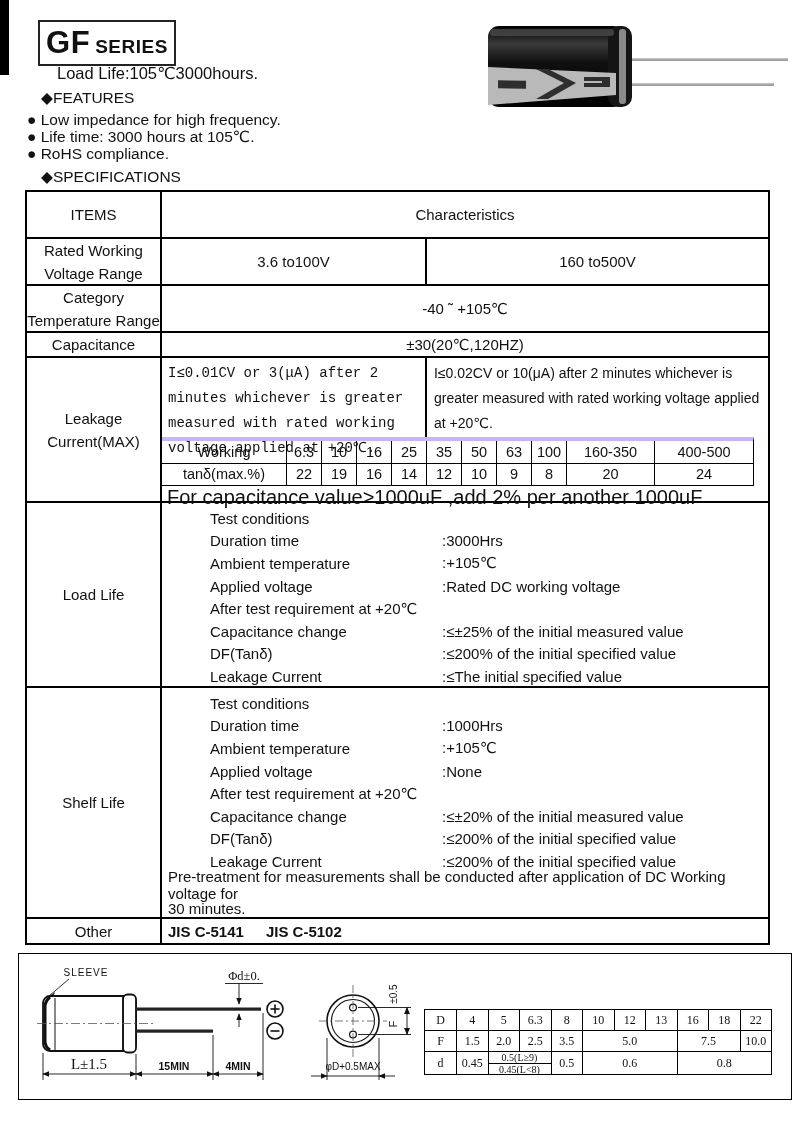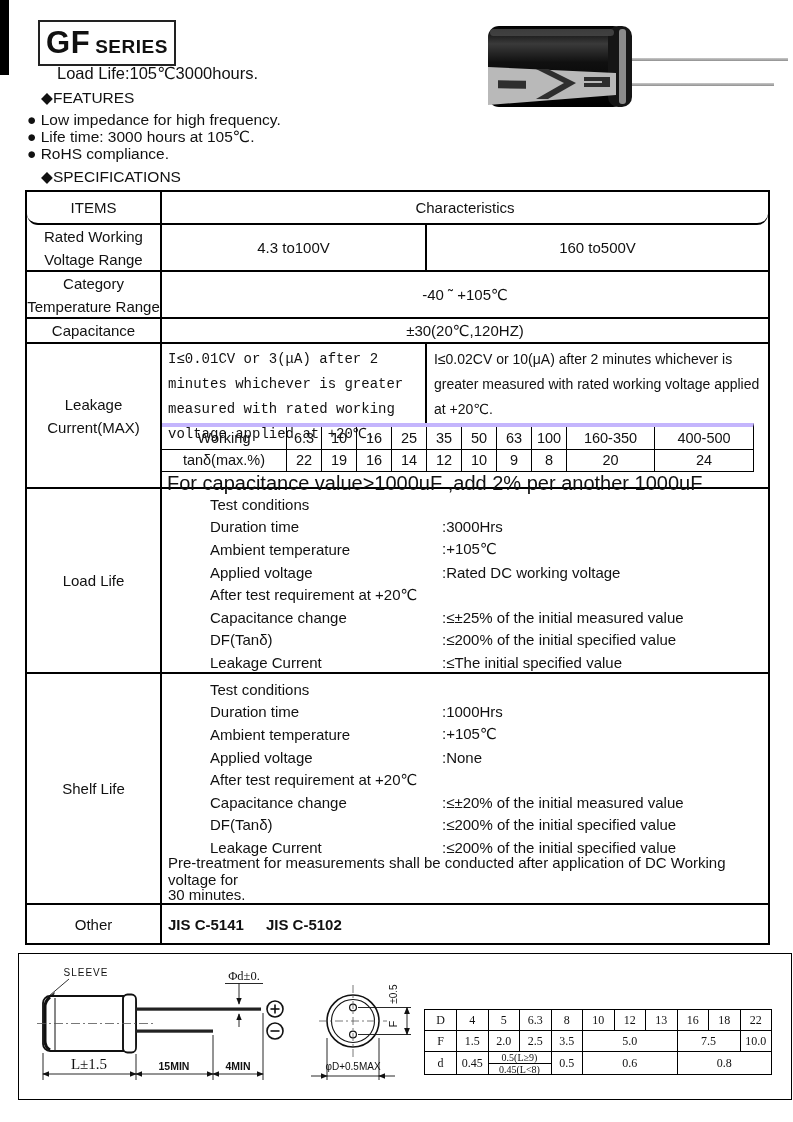--- a/index.html
+++ b/index.html
@@ -20,21 +20,21 @@
   
   .spec-table{left:25px;top:190px;width:745px;height:755px;border:2px solid #000;box-sizing:border-box;
               display:flex;flex-direction:column;font-size:15px;}
   .srow{display:flex;border-bottom:2px solid #000;box-sizing:border-box;flex:none;}
   .srow:last-child{border-bottom:none;flex:1;}
   .items-cell{width:135px;flex:none;border-right:2px solid #000;box-sizing:border-box;
               display:flex;flex-direction:column;align-items:center;justify-content:center;
               text-align:center;line-height:23px;}
   .char-cell{flex:1;display:flex;min-width:0;}
   .center{align-items:center;justify-content:center;display:flex;}
-  .h-header{height:33px;border-radius:11px;}
+  .h-header{height:47px;}
   .h-voltage{height:47px;}
   .h-temp{height:47px;}
   .h-cap{height:25px;}
   .h-leak{height:145px;}
   .h-load{height:185px;}
   .h-shelf{height:231px;}
   .v-low{width:265px;flex:none;border-right:2px solid #000;box-sizing:border-box;}
   .v-high{flex:1;}
   .col{flex-direction:column;}
 
@@ -131,21 +131,21 @@
       </div>
     </div>
 
     <div class="srow h-voltage">
       <div class="items-cell">
         <span>Rated Working</span>
         <span>Voltage Range</span>
       </div>
       <div class="char-cell">
         <div class="v-low center">
-          <span>4.3 to100V</span>
+          <span>3.6 to100V</span>
         </div>
         <div class="v-high center">
           <span>160 to500V</span>
         </div>
       </div>
     </div>
 
     <div class="srow h-temp">
       <div class="items-cell">
         <span>Category</span>

